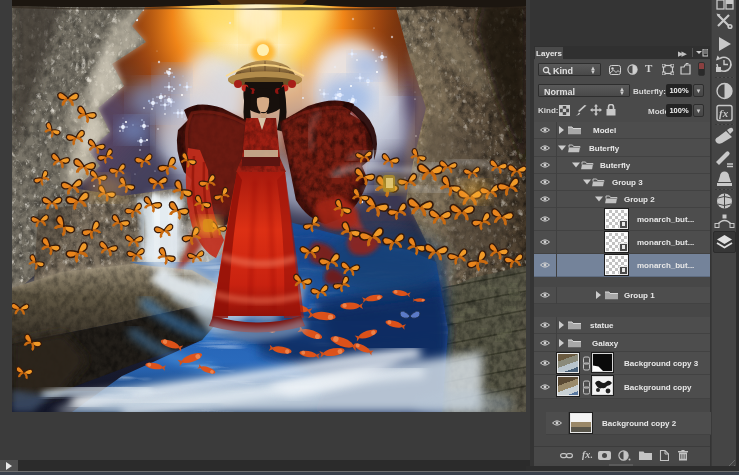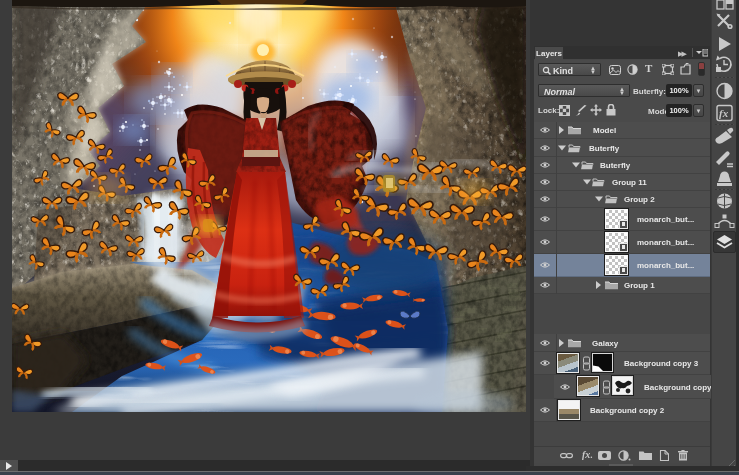--- a/index.html
+++ b/index.html
@@ -703,27 +703,27 @@
           <rect x="9" y="0" width="3" height="3" fill="#4a4a4a" stroke="#d0d0d0" stroke-width="1"></rect>
           <rect x="0" y="8" width="3" height="3" fill="#4a4a4a" stroke="#d0d0d0" stroke-width="1"></rect>
           <rect x="9" y="8" width="3" height="3" fill="#4a4a4a" stroke="#d0d0d0" stroke-width="1"></rect>
         </svg>
       <svg style="position:absolute;left:146px;top:3px" width="11" height="12">
           <path d="M1 11 V4 L4 4 L5 2 H10 V11 Z" fill="none" stroke="#d0d0d0" stroke-width="1.2"></path>
           <path d="M6 2 V0.5 H8.5" stroke="#d0d0d0" stroke-width="1" fill="none"></path>
         </svg>
       <div style="position:absolute;left:164px;top:2px;width:7px;height:14px;border-radius:2px;background:linear-gradient(#8a4040 0 50%,#2a2a2a 50% 100%);border:1px solid #303030;"></div>
       <div class="ddrop" style="left:4px;top:24px;width:92px;height:13px;">
-        <span style="position:absolute;left:5px;top:2px;font-style:italic;">Normal</span>
+        <span style="position:absolute;left:5px;top:2px;">Normal</span>
         <span class="spin">▲<br>▼</span>
       </div>
       <div style="position:absolute;left:99px;top:27px;color:#d8d8d8;font-size:8px;font-weight:bold;">Buterfly:</div>
       <div style="position:absolute;left:132px;top:24px;width:26px;height:13px;background:#232323;border-radius:2px;color:#f0f0f0;font-size:7.5px;font-weight:bold;text-align:center;line-height:13px;">100%</div>
       <div style="position:absolute;left:159px;top:24px;width:11px;height:13px;background:linear-gradient(#565656,#454545);border:1px solid #2e2e2e;border-radius:2px;color:#ccc;font-size:6px;text-align:center;line-height:12px;">▼</div>
-      <div style="position:absolute;left:4px;top:46px;color:#d8d8d8;font-size:8px;font-weight:bold;">Lock:</div>
+      <div style="position:absolute;left:4px;top:46px;color:#d8d8d8;font-size:8px;font-weight:bold;">Kind:</div>
       <svg style="position:absolute;left:25px;top:45px" width="11" height="11">
           <rect x="0.5" y="0.5" width="10" height="10" fill="none" stroke="#c8c8c8"></rect>
           <path d="M0.5 0.5h3.3v3.3h-3.3zM7.2 0.5h3.3v3.3h-3.3zM3.8 3.8h3.3v3.3h-3.3zM0.5 7.2h3.3v3.3h-3.3zM7.2 7.2h3.3v3.3h-3.3z" fill="#c8c8c8"></path>
         </svg>
       <svg style="position:absolute;left:41px;top:45px" width="12" height="11">
           <path d="M11.5 0.5 L6 5.5 L4.5 7 L3 6 L9.5 0 Z" fill="#c8c8c8"></path>
           <path d="M4 7.5 Q3 10 0.5 10.5 Q3.8 11 5.3 8.6 Z" fill="#c8c8c8"></path>
         </svg>
       <svg style="position:absolute;left:56px;top:44px" width="12" height="12">
           <path d="M6 0 L8 2.5 H6.8 V5.2 H9.5 V4 L12 6 L9.5 8 V6.8 H6.8 V9.5 H8 L6 12 L4 9.5 H5.2 V6.8 H2.5 V8 L0 6 L2.5 4 V5.2 H5.2 V2.5 H4 Z" fill="#c8c8c8"></path>
@@ -780,21 +780,21 @@
           <svg class="eye" viewBox="0 0 10 7">
             <path d="M0.5 3.5 Q5 -0.8 9.5 3.5 Q5 7.8 0.5 3.5 Z" fill="none" stroke="#d0d0d0"></path>
             <circle cx="5" cy="3.5" r="1.4" fill="#d0d0d0"></circle>
           </svg>
           <div class="ecol"></div>
           <div class="tri d" style="left:49px;"></div>
           <svg class="fold" style="left:58px" viewBox="0 0 13 9">
             <path d="M1 4 H12 L11 9 H0 Z" fill="#c2c2c2"></path>
             <path d="M1 4 V1.5 h3.5 l1 1.5 H12 V4" fill="none" stroke="#c2c2c2"></path>
           </svg>
-          <div class="nm" style="left:78px;">Group 11</div>
+          <div class="nm" style="left:78px;">Group 3</div>
         </div>
       <div class="row" style="top:69px;height:17px;">
           <svg class="eye" viewBox="0 0 10 7">
             <path d="M0.5 3.5 Q5 -0.8 9.5 3.5 Q5 7.8 0.5 3.5 Z" fill="none" stroke="#d0d0d0"></path>
             <circle cx="5" cy="3.5" r="1.4" fill="#d0d0d0"></circle>
           </svg>
           <div class="ecol"></div>
           <div class="tri d" style="left:61px;"></div>
           <svg class="fold" style="left:71px" viewBox="0 0 13 9">
             <path d="M1 4 H12 L11 9 H0 Z" fill="#c2c2c2"></path>
@@ -828,32 +828,45 @@
           <svg class="eye" viewBox="0 0 10 7">
             <path d="M0.5 3.5 Q5 -0.8 9.5 3.5 Q5 7.8 0.5 3.5 Z" fill="none" stroke="#d0d0d0"></path>
             <circle cx="5" cy="3.5" r="1.4" fill="#d0d0d0"></circle>
           </svg>
           <div class="ecol"></div>
           <div class="chk" style="left:71px;">
             <div class="sob"></div>
           </div>
           <div class="nm" style="left:103px;">monarch_but...</div>
         </div>
-      <div class="row" style="top:155px;height:17px;text-decoration:underline;">
+      <div class="row" style="top:165px;height:17px;text-decoration:underline;">
           <svg class="eye" viewBox="0 0 10 7">
             <path d="M0.5 3.5 Q5 -0.8 9.5 3.5 Q5 7.8 0.5 3.5 Z" fill="none" stroke="#d0d0d0"></path>
             <circle cx="5" cy="3.5" r="1.4" fill="#d0d0d0"></circle>
           </svg>
           <div class="ecol"></div>
           <div class="tri r" style="left:62px;"></div>
           <svg class="fold" style="left:71px" viewBox="0 0 13 9">
             <path d="M0 1.5 h4 l1 1.5 h8 V9 H0 Z" fill="#a8a8a8"></path>
             <path d="M0 1.5 h4 l1 1.5 h8" stroke="#d8d8d8" fill="none"></path>
           </svg>
           <div class="nm" style="left:90px;">Group 1</div>
+        </div>
+      <div class="row" style="top:195px;height:17px;">
+          <svg class="eye" viewBox="0 0 10 7">
+            <path d="M0.5 3.5 Q5 -0.8 9.5 3.5 Q5 7.8 0.5 3.5 Z" fill="none" stroke="#d0d0d0"></path>
+            <circle cx="5" cy="3.5" r="1.4" fill="#d0d0d0"></circle>
+          </svg>
+          <div class="ecol"></div>
+          <div class="tri r" style="left:25px;"></div>
+          <svg class="fold" style="left:34px" viewBox="0 0 13 9">
+            <path d="M0 1.5 h4 l1 1.5 h8 V9 H0 Z" fill="#a8a8a8"></path>
+            <path d="M0 1.5 h4 l1 1.5 h8" stroke="#d8d8d8" fill="none"></path>
+          </svg>
+          <div class="nm" style="left:56px;">statue</div>
         </div>
       <div class="row" style="top:212px;height:18px;">
           <svg class="eye" viewBox="0 0 10 7">
             <path d="M0.5 3.5 Q5 -0.8 9.5 3.5 Q5 7.8 0.5 3.5 Z" fill="none" stroke="#d0d0d0"></path>
             <circle cx="5" cy="3.5" r="1.4" fill="#d0d0d0"></circle>
           </svg>
           <div class="ecol"></div>
           <div class="tri r" style="left:25px;"></div>
           <svg class="fold" style="left:34px" viewBox="0 0 13 9">
             <path d="M0 1.5 h4 l1 1.5 h8 V9 H0 Z" fill="#a8a8a8"></path>
@@ -867,36 +880,36 @@
             <circle cx="5" cy="3.5" r="1.4" fill="#d0d0d0"></circle>
           </svg>
           <div class="ecol"></div>
           <div class="ith" style="left:23px;background:linear-gradient(160deg,#6a5a40 0 30%,#8a8a7a 30% 55%,#b8c4cc 55% 80%,#486078 80% 100%);"></div>
           <div class="chain" style="left:49px;"></div>
           <div class="mth" style="left:58px;background:#0a0a0a;">
             <div style="position:absolute;left:0;bottom:0;width:10px;height:8px;background:#fff;clip-path:polygon(0 100%,0 30%,55% 45%,100% 100%);"></div>
           </div>
           <div class="nm" style="left:90px;text-align:center;">Background copy 3</div>
         </div>
-      <div class="row" style="top:253px;height:24px;margin-left:20px;">
+      <div class="row" style="top:253px;height:24px;">
           <svg class="eye" viewBox="0 0 10 7">
             <path d="M0.5 3.5 Q5 -0.8 9.5 3.5 Q5 7.8 0.5 3.5 Z" fill="none" stroke="#d0d0d0"></path>
             <circle cx="5" cy="3.5" r="1.4" fill="#d0d0d0"></circle>
           </svg>
           <div class="ecol"></div>
           <div class="ith" style="left:23px;background:linear-gradient(160deg,#5a4a34 0 35%,#9a8a6a 35% 60%,#c8d0d4 60% 85%,#5878a0 85% 100%);"></div>
           <div class="chain" style="left:49px;"></div>
           <div class="mth" style="left:58px;background:#f2f2f2;"><svg width="21" height="19" viewBox="0 0 21 19">
               <path d="M2 6 q3 -4 6 -1 q3 2 5 0 q3 -3 6 1 q-2 3 -5 3 q-2 3 -5 2 q-4 2 -7 -5 Z" fill="#1a1a1a"></path>
               <circle cx="5" cy="13" r="2" fill="#222"></circle>
               <circle cx="15" cy="14" r="2.4" fill="#222"></circle>
             </svg></div>
           <div class="nm" style="left:90px;">Background copy</div>
         </div>
-      <div class="row" style="top:277px;height:23px;">
+      <div class="row" style="top:290px;height:23px;margin-left:12px;">
           <svg class="eye" viewBox="0 0 10 7">
             <path d="M0.5 3.5 Q5 -0.8 9.5 3.5 Q5 7.8 0.5 3.5 Z" fill="none" stroke="#d0d0d0"></path>
             <circle cx="5" cy="3.5" r="1.4" fill="#d0d0d0"></circle>
           </svg>
           <div class="ecol"></div>
           <div class="ith" style="left:24px;background:linear-gradient(#f4f4f4 0 45%,#9a8868 45% 70%,#58554a 70% 100%);"></div>
           <div class="nm" style="left:56px;">Background copy 2</div>
         </div>
     </div>
     <div id="botbar">

